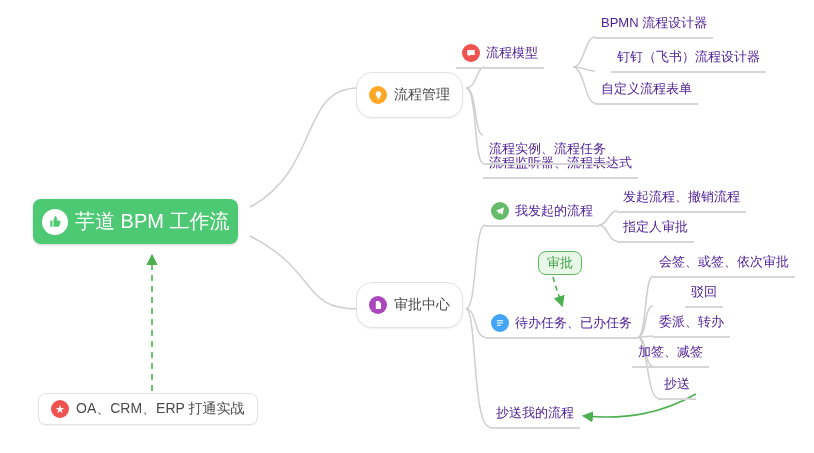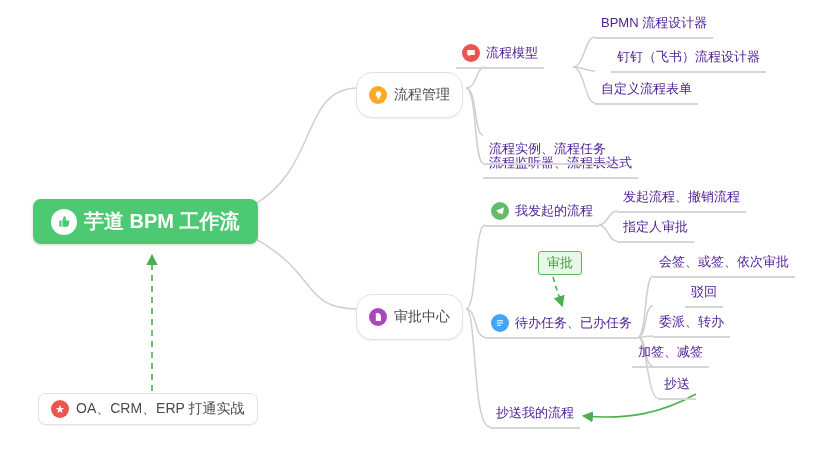--- a/index.html
+++ b/index.html
@@ -14,23 +14,23 @@
   .stage { position:absolute; inset:0; width:814px; height:453px; }
   svg.connectors { position:absolute; left:0; top:0; width:814px; height:453px; }
 
   .node { position:absolute; display:flex; align-items:center; gap:7px; white-space:nowrap; }
 
   .root-node {
     left:33px; top:199px;
     background:#4dc873;
     color:#fff;
     border-radius:8px;
-    padding:9px 18px;
+    padding:9px 9px;
     font-size:20px;
-    font-weight:bold;
+    font-weight:normal;
     box-shadow:0 1px 3px rgba(0,0,0,.18);
   }
   .root-node .icon-circle { width:26px; height:26px; background:#fff; }
 
   .pill {
     background:#fff;
     border:1px solid #e2e2e2;
     border-radius:16px;
     padding:13px 12px;
     font-size:14px;
@@ -64,21 +64,21 @@
   .ic-purple { background:#ab47bc; }
 
   .badge {
     position:absolute;
     left:538px; top:251px;
     background:#e9f7e9;
     border:1px solid #5cb85c;
     color:#3c9e42;
     font-size:13px;
     padding:3px 8px;
-    border-radius:3px;
+    border-radius:8px;
     line-height:1.2;
   }
 </style>
 </head>
 <body>
 
 <div class="stage">
 
   <svg class="connectors" viewBox="0 0 814 453">
     <defs>
@@ -150,21 +150,21 @@
     <span>自定义流程表单</span>
   </div>
 
   <div class="leaf" style="left:483px; top:124px;margin-top:28px;">
     <span>流程监听器、流程表达式</span>
   </div>
   <div class="leaf" style="left:483px; top:138px;">
     <span>流程实例、流程任务</span>
   </div>
 
-  <div class="node pill" style="left:356px; top:294px;align-items:flex-end;">
+  <div class="node pill" style="left:356px; top:282px;align-items:flex-end;">
     <span class="icon-circle ic-purple">
       <svg width="10" height="10" viewBox="0 0 16 16">
           <path fill="#fff" d="M4.5 1.5h4.8L12.8 5v9.5H4.5z"></path>
         </svg>
     </span>
     <span>审批中心</span>
   </div>
 
   <div class="leaf" style="left:485px; top:200px;">
     <span class="icon-circle ic-green">

